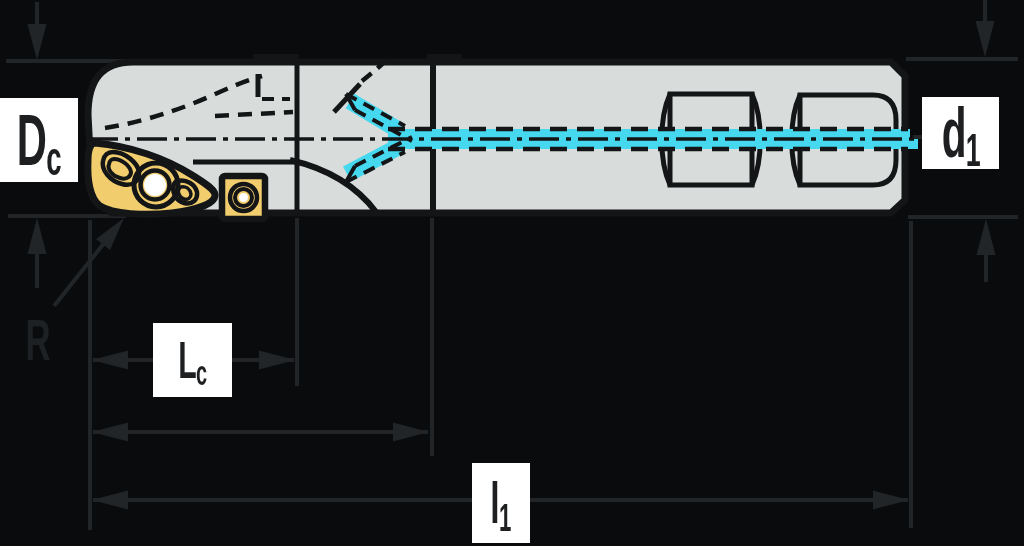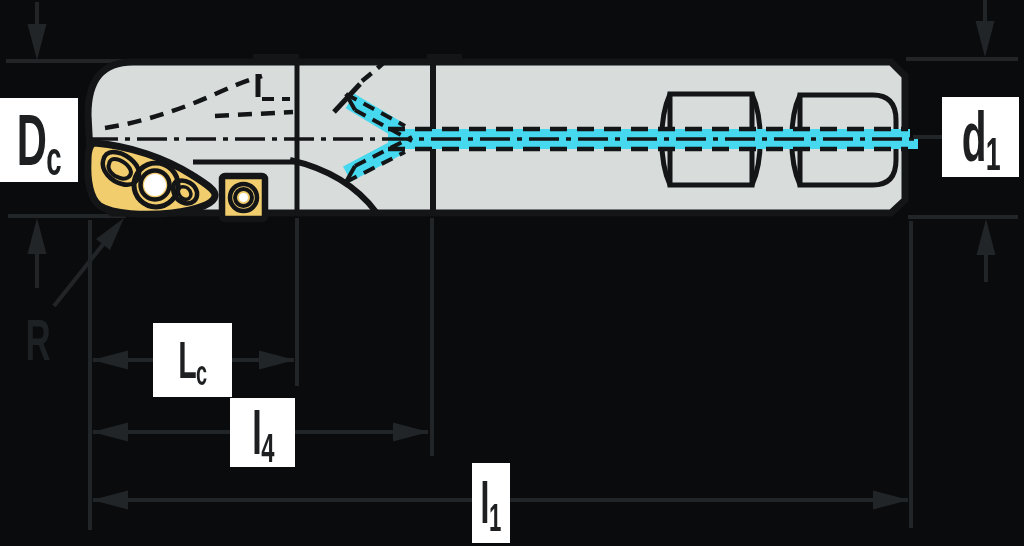--- a/index.html
+++ b/index.html
@@ -158,33 +158,30 @@
         <circle class="out" cx="243.5" cy="197.5" r="8.5" stroke-width="4"></circle>
         <circle cx="243.5" cy="197.5" r="4.5" fill="var(--screw-hole,#ffffff)"></circle>
       </g>
     </g>
   </svg>
 
   <div class="lbl" style="left:0;top:98px;width:78px;height:84px;font-size:72px">
     <span class="txt"><span>D</span><span class="sub">c</span></span>
   </div>
 
-  <div class="lbl" style="left:942px;top:97px;width:77px;height:80px;font-size:70px">
+  <div class="lbl" style="left:922px;top:97px;width:77px;height:72px;font-size:70px">
     <span class="txt"><span>d</span><span class="sub">1</span></span>
   </div>
 
   <div class="r-lbl" style="left:14px;top:312px;width:48px;height:56px;font-size:58px">
     <span class="txt">R</span>
   </div>
 
   <div class="lbl" style="left:153px;top:323px;width:79px;height:74px;font-size:52px">
     <span class="txt"><span>L</span><span class="sub">c</span></span>
   </div>
 
-  <div class="lbl" style="left:230px;top:398px;width:65px;height:69px;font-size:62px">
-    <span class="txt"><span>l</span><span class="sub">4</span></span>
-  </div>
 
-  <div class="lbl" style="left:472px;top:463px;width:38px;height:80px;font-size:58px">
+  <div class="lbl" style="left:472px;top:463px;width:58px;height:80px;font-size:58px">
     <span class="txt"><span>l</span><span class="sub">1</span></span>
   </div>
 
 </div>
 
 </body></html>

